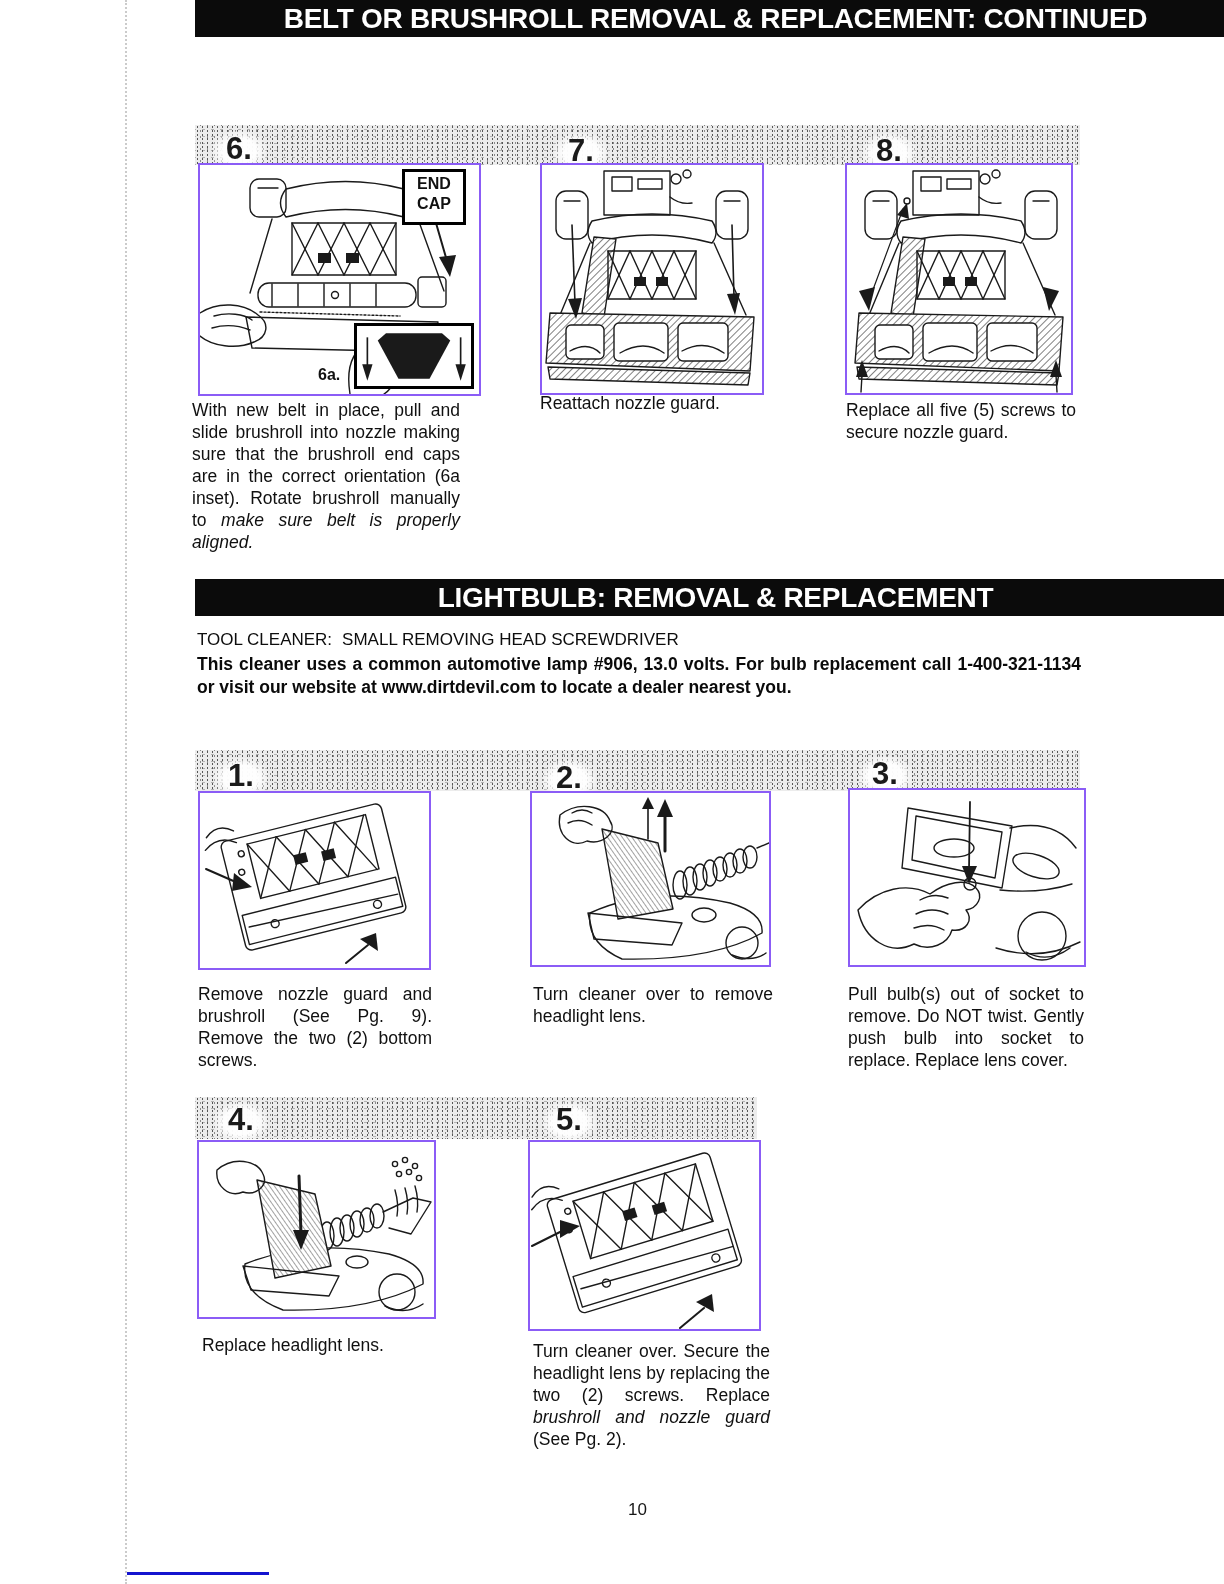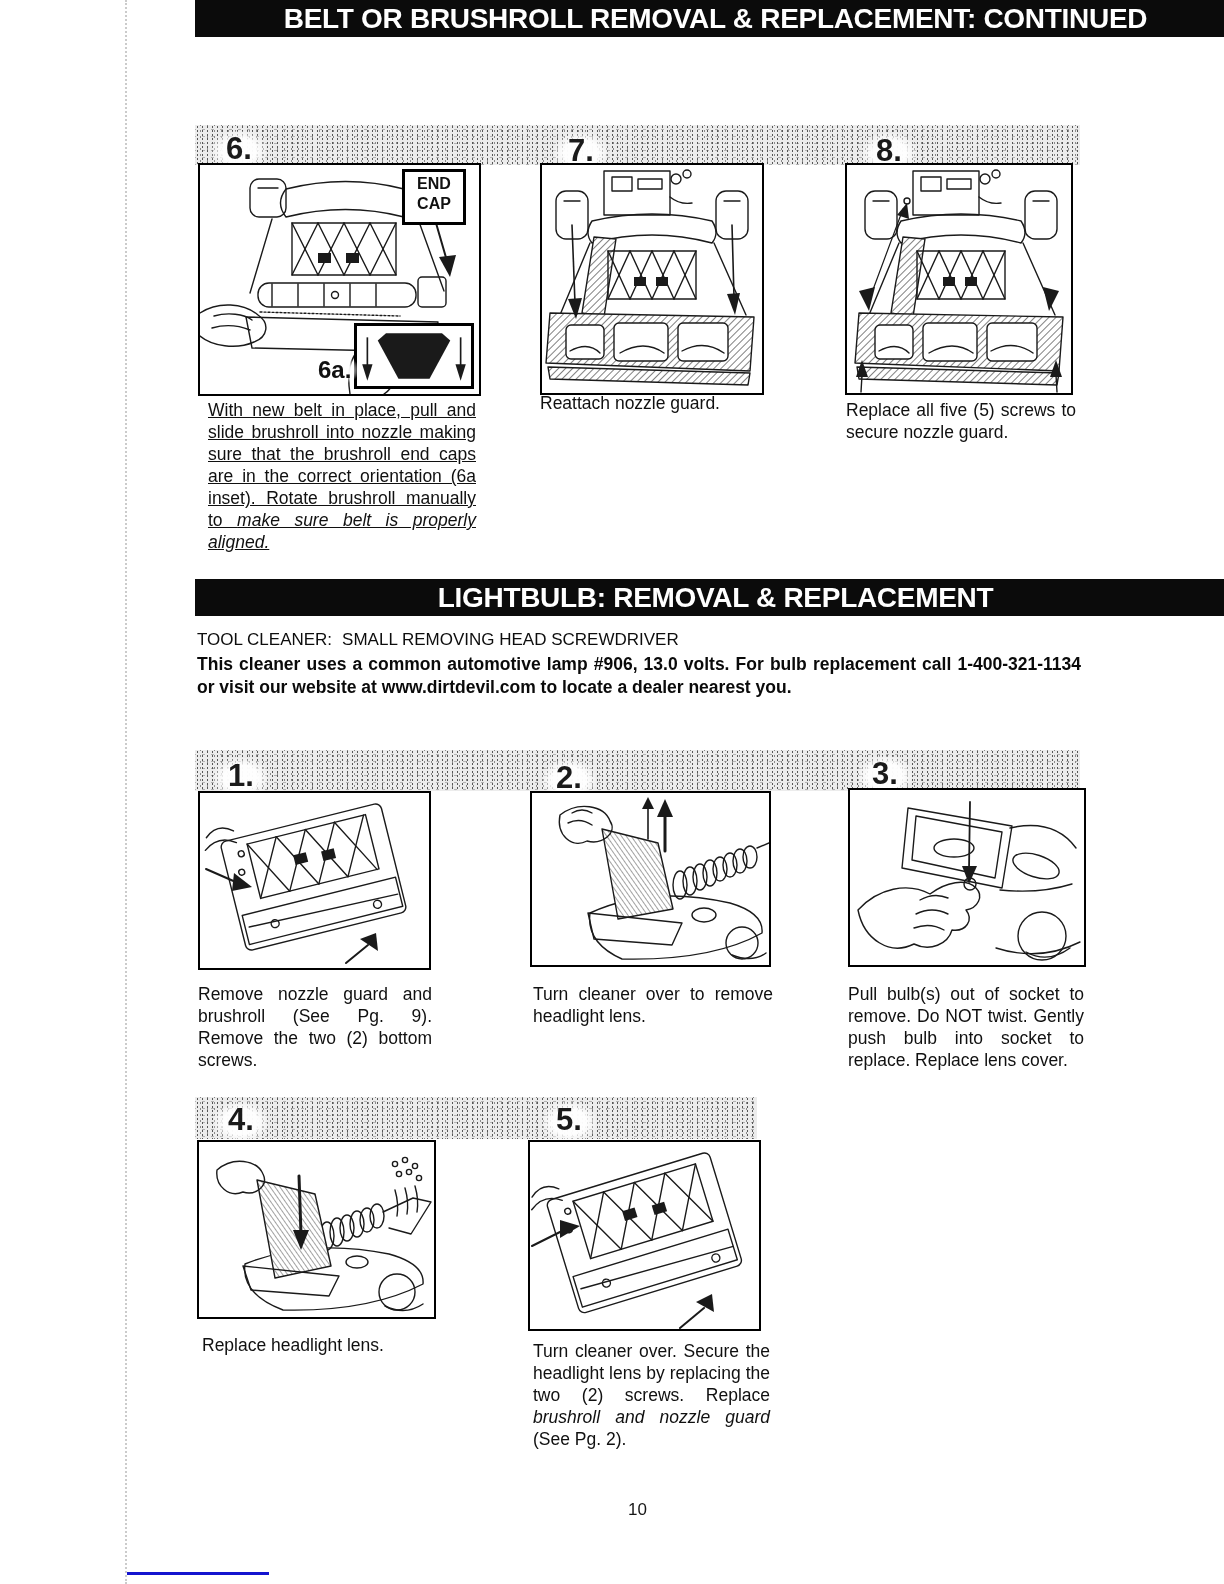--- a/index.html
+++ b/index.html
@@ -20,42 +20,42 @@
   #strip1{left:195px;top:125px;width:885px;height:40px;}
   #strip2{left:195px;top:750px;width:885px;height:41px;}
   #strip3{left:195px;top:1097px;width:562px;height:42px;}
 
   .fignum{position:absolute;font-size:31px;font-weight:700;color:#1a1a1a;padding:0 14px 4px 14px;
           background:radial-gradient(ellipse at center, rgba(255,255,255,.97) 45%, rgba(255,255,255,0) 78%);}
   #num6{left:212px;top:131px;} #num7{left:554px;top:133px;} #num8{left:862px;top:133px;}
   #num1{left:214px;top:758px;} #num2{left:542px;top:760px;} #num3{left:858px;top:756px;}
   #num4{left:214px;top:1102px;} #num5{left:542px;top:1102px;}
 
-  .figbox{position:absolute;background:#fff;border:2px solid #000000;}
+  .figbox{position:absolute;background:#fff;border:2px solid #8b5cf6;}
   #fig6{left:198px;top:163px;width:279px;height:229px;}
   #fig7{left:540px;top:163px;width:220px;height:228px;}
   #fig8{left:845px;top:163px;width:224px;height:228px;}
   #fig1{left:198px;top:791px;width:229px;height:175px;}
   #fig2{left:530px;top:791px;width:237px;height:172px;}
   #fig3{left:848px;top:788px;width:234px;height:175px;}
   #fig4{left:197px;top:1140px;width:235px;height:175px;}
   #fig5{left:528px;top:1140px;width:229px;height:187px;}
   .figbox svg{position:absolute;left:0;top:0;width:100%;height:100%;}
 
   #endcap-box{position:absolute;left:202px;top:4px;width:58px;height:48px;border:3px solid #000;background:#fff;
               font-weight:700;font-size:16px;line-height:20px;text-align:center;padding-top:2px;z-index:3;}
   #inset6a{position:absolute;right:5px;bottom:5px;width:114px;height:60px;border:3px solid #000;background:#fff;z-index:2;}
   #inset6a svg{width:100%;height:100%;display:block;}
-  #label6a{position:absolute;left:112px;bottom:10px;font-size:24px;font-weight:700;z-index:3;padding:0 6px;
+  #label6a{position:absolute;left:112px;bottom:10px;font-size:16px;font-weight:700;z-index:3;padding:0 6px;
            background:radial-gradient(ellipse at center, rgba(255,255,255,.95) 50%, rgba(255,255,255,0) 80%);}
 
   .cap{position:absolute;font-size:17.5px;line-height:22px;text-align:justify;color:#101010;}
   .cap span.i{font-style:italic;}
   .cap span.n{font-style:normal;}
-  #cap6{left:208px;top:399px;width:268px;text-decoration:underline;}
+  #cap6{left:192px;top:399px;width:268px;}
   #cap7{left:540px;top:392px;width:226px;}
   #cap8{left:846px;top:399px;width:230px;}
   #cap1{left:198px;top:983px;width:234px;}
   #cap2{left:533px;top:983px;width:240px;}
   #cap3{left:848px;top:983px;width:236px;}
   #cap4{left:202px;top:1334px;width:240px;}
   #cap5{left:533px;top:1340px;width:237px;}
 
   #tool-block{position:absolute;left:197px;top:628px;width:884px;font-size:17px;line-height:23px;color:#0d0d0d;}
   #tool-block .lbl-bold{font-weight:700;}

